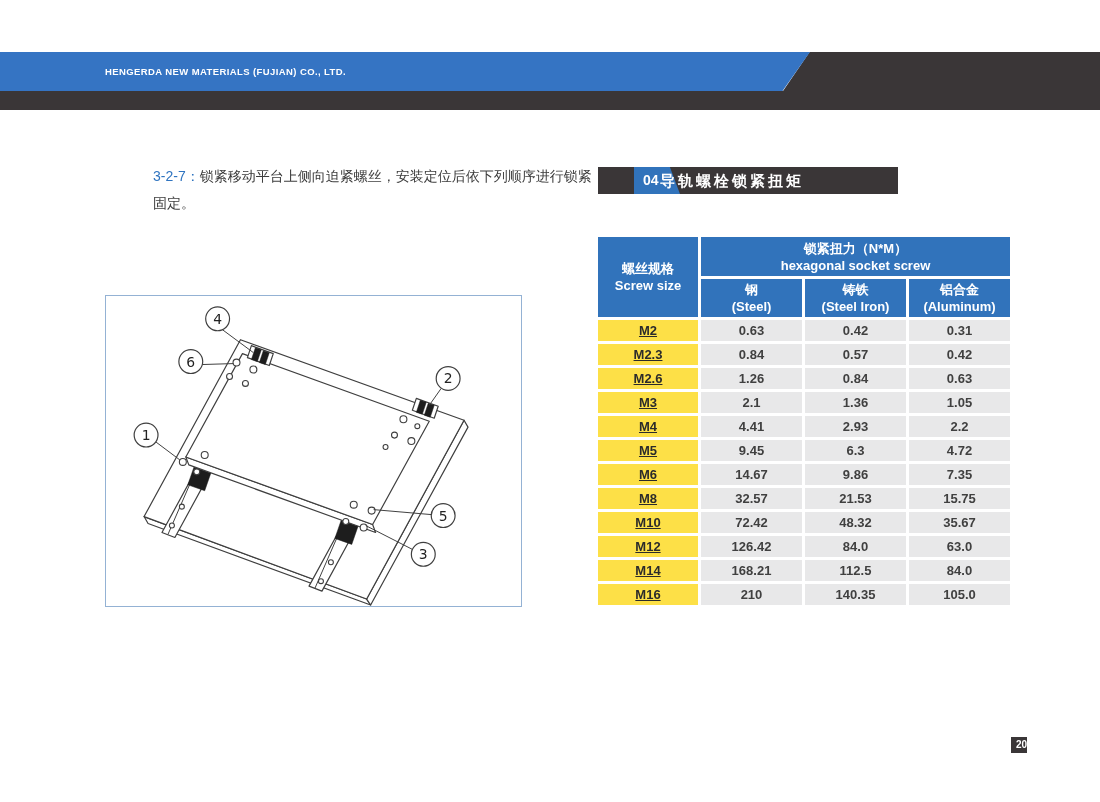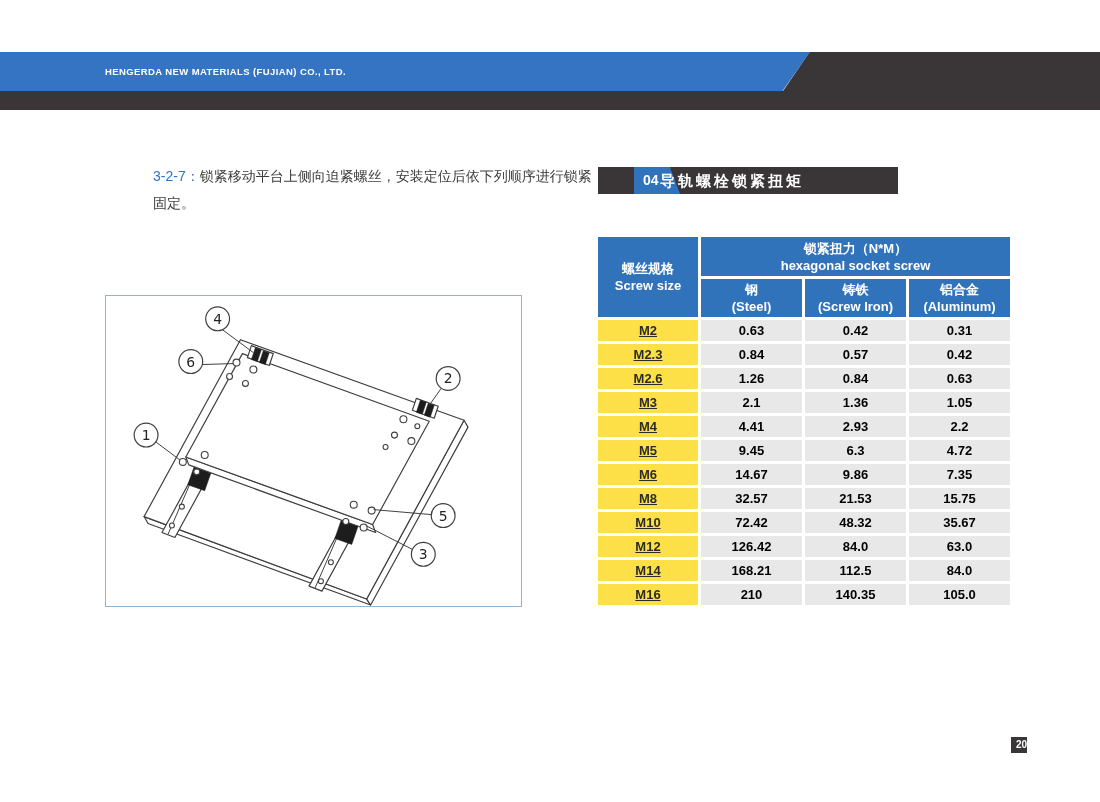--- a/index.html
+++ b/index.html
@@ -78,21 +78,21 @@
   }
   th.bluehead .zh, th.bluehead .en { display:block; }
   th.corner { width:100px;margin-left:16px; }
   th.spanhead { height:39px; }
   th.sub { width:101px; height:38px; }
   th.rowlabel {
     background:#fde047; color:#2b2b2b; font-size:13px; font-weight:normal;
     width:100px; height:21px;text-decoration:underline;
   }
   td.val {
-    background:#E8E8E9; color:#000000; font-size:13px; font-weight:normal;
+    background:#E8E8E9; color:#404040; font-size:13px; font-weight:normal;
     width:101px; height:21px;
   }
 
   
   .page-badge {
     position:absolute; left:1011px; top:737px; width:16px; height:16px;
     background:#3A3637; color:#ffffff; font-size:10px; font-weight:bold;
     text-align:right; line-height:16px;
   }
 </style>
@@ -206,21 +206,21 @@
             <span class="en">hexagonal socket screw</span>
           </th>
         </tr>
         <tr id="subhead-row">
             <th class="bluehead sub">
               <span class="zh">钢</span>
               <span class="en">(Steel)</span>
             </th>
             <th class="bluehead sub">
               <span class="zh">铸铁</span>
-              <span class="en">(Screw Iron)</span>
+              <span class="en">(Steel Iron)</span>
             </th>
             <th class="bluehead sub">
               <span class="zh">铝合金</span>
               <span class="en">(Aluminum)</span>
             </th>
           </tr>
       </thead>
       <tbody id="torque-body">
           <tr>
             <th class="rowlabel">M2</th>

